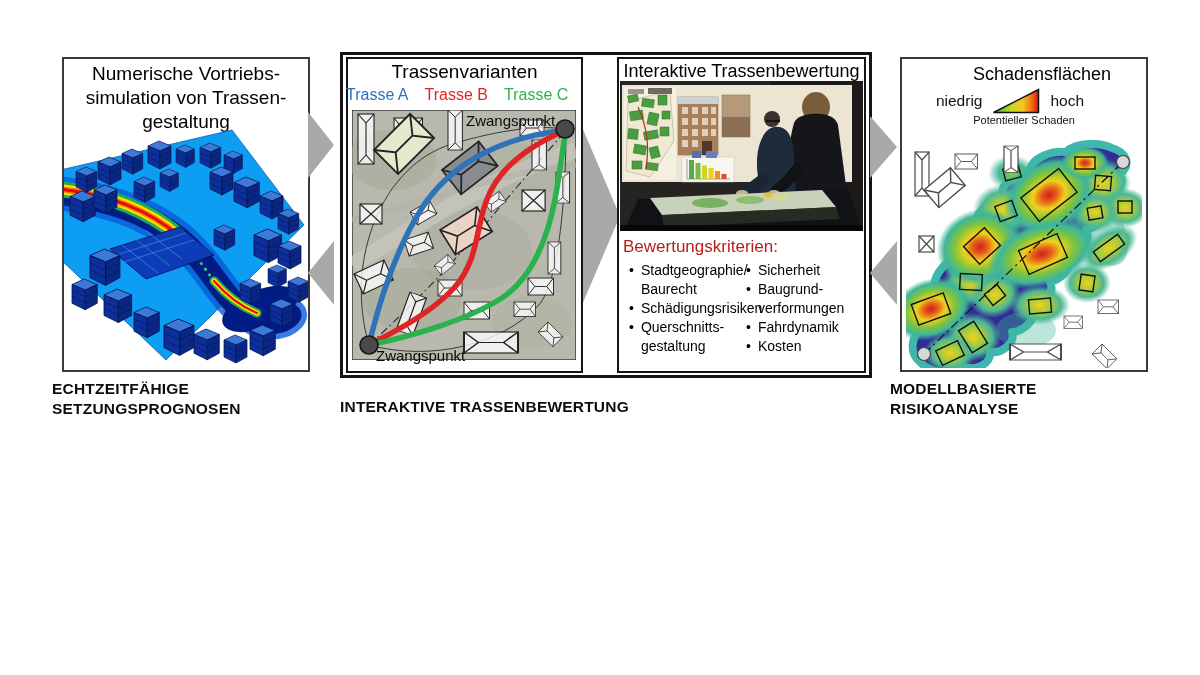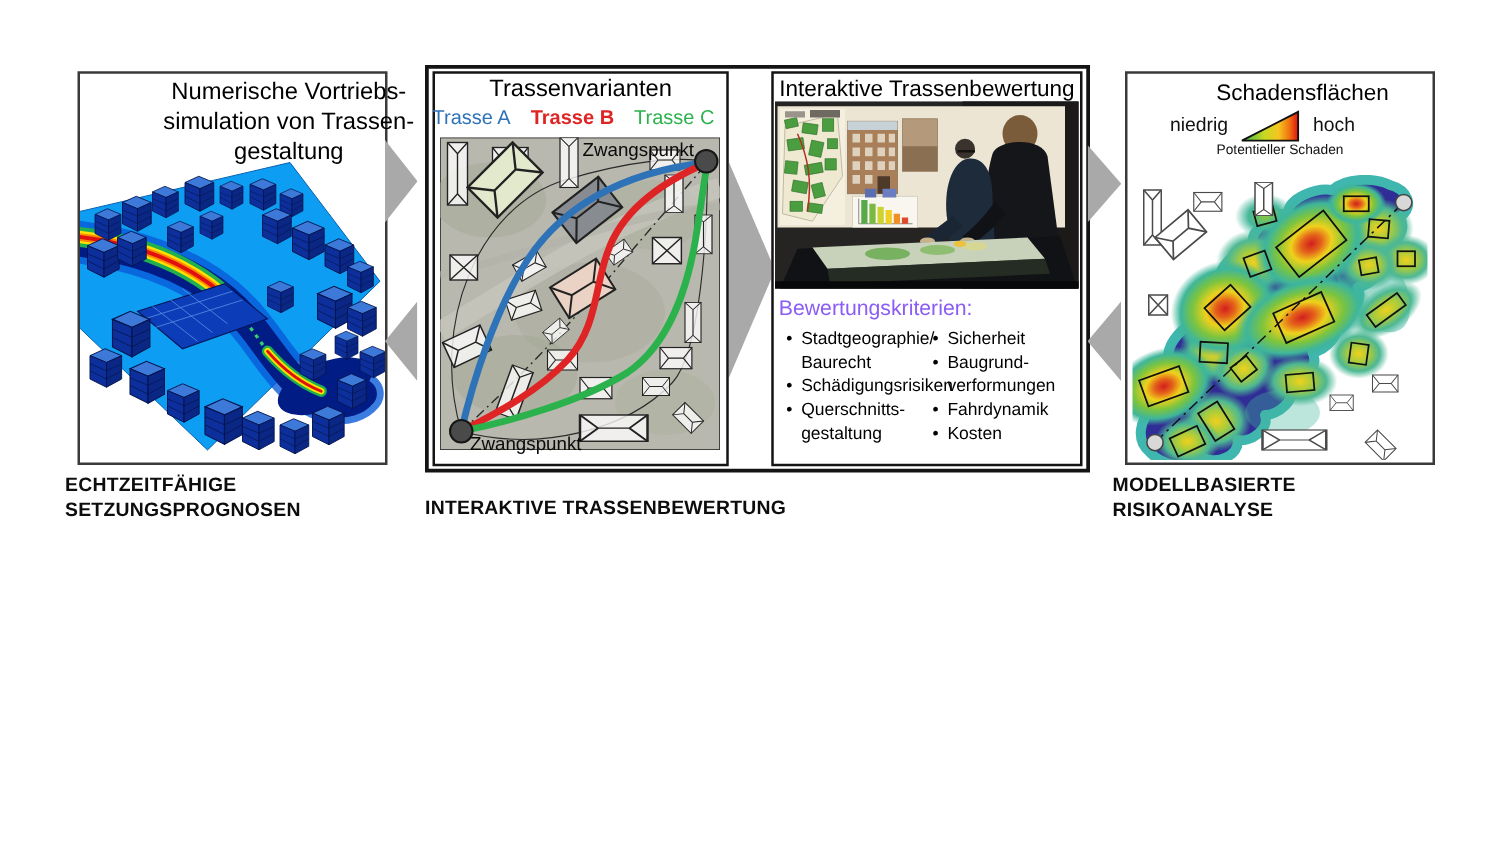--- a/index.html
+++ b/index.html
@@ -9,38 +9,38 @@
   .panel{position:absolute;background:#fff;border:2px solid #3a3a3a;box-sizing:border-box;}
   .group-box{position:absolute;background:#fff;border:3px solid #141414;box-sizing:border-box;}
   .inner-panel{position:absolute;background:#fff;border:2px solid #141414;box-sizing:border-box;}
   .ptitle{position:absolute;font-size:19px;line-height:24px;text-align:center;color:#000;}
   .cap{position:absolute;font-weight:bold;font-size:15.5px;line-height:20px;text-align:left;color:#0d0d0d;letter-spacing:.2px;}
   .arrow{position:absolute;background:#a9a9a9;}
   .ar-r{clip-path:polygon(0 0,100% 50%,0 100%);}
   .ar-l{clip-path:polygon(100% 0,0 50%,100% 100%);}
   .legend-row{position:absolute;display:flex;justify-content:flex-start;gap:16px;font-size:16px;font-weight:400;}
   .map-label{position:absolute;font-size:15px;color:#0a0a0a;}
-  .crit-head{position:absolute;font-size:17px;color:#8b5cf6;}
+  .crit-head{position:absolute;font-size:17px;color:#b91c1c;}
   .crit-col{position:absolute;font-size:14px;line-height:19px;color:#000;}
   .crit-item{display:flex;gap:7px;}
   .crit-item .b{flex:0 0 auto;}
   .dlegend{position:absolute;display:flex;align-items:center;justify-content:center;gap:10px;font-size:15.5px;}
   .dlegend-cap{position:absolute;text-align:center;font-size:11px;}
 </style>
 </head>
 <body>
 
 <div id="canvas">
 
   <div class="group-box" style="left:340px;top:52px;width:532px;height:326px;"></div>
 
   <div class="arrow ar-r" style="left:570px;top:99px;width:50px;height:234px;"></div>
 
   <div class="panel" style="left:62px;top:57px;width:248px;height:315px;"></div>
-  <div class="ptitle" style="left:62px;top:62px;width:248px;margin-left:45px;">
+  <div class="ptitle" style="left:62px;top:62px;width:248px;">
     <div>Numerische Vortriebs-</div>
     <div>simulation von Trassen-</div>
     <div>gestaltung</div>
   </div>
 
   <svg class="abs" style="left:64px;top:129px;" width="244" height="241" viewBox="0 0 244 241">
     <defs>
       <g id="simb" stroke="#05154d" stroke-width="0.7">
         <path d="M0,5 L11,0 L23,5 L12,10 Z" fill="#3d79d8"></path>
         <path d="M0,5 L12,10 L12,28 L0,22 Z" fill="#0c2f9c"></path>
@@ -98,21 +98,21 @@
     </g>
   </svg>
 
   <div class="arrow ar-r" style="left:308px;top:112px;width:26px;height:66px;"></div>
   <div class="arrow ar-l" style="left:308px;top:241px;width:26px;height:64px;"></div>
 
   <div class="inner-panel" style="left:346px;top:57px;width:237px;height:316px;"></div>
   <div class="ptitle" style="left:346px;top:60px;width:237px;">Trassenvarianten</div>
   <div class="legend-row" style="left:346px;top:86px;width:237px;">
     <span style="color: rgb(46, 114, 184);">Trasse A</span>
-    <span style="color: rgb(222, 36, 36); font-weight: bold;">Trasse B</span>
+    <span style="color: rgb(222, 36, 36);">Trasse B</span>
     <span style="color: rgb(43, 178, 76);">Trasse C</span>
   </div>
 
   <svg class="abs" style="left:352px;top:110px;" width="224" height="250" viewBox="0 0 224 250">
     <defs>
       <g id="bh">
         <rect x="0" y="0" width="30" height="20"></rect>
         <path d="M0,0 L8,10 L0,20 M30,0 L22,10 L30,20 M8,10 L22,10" fill="none"></path>
       </g>
       <g id="bv">

